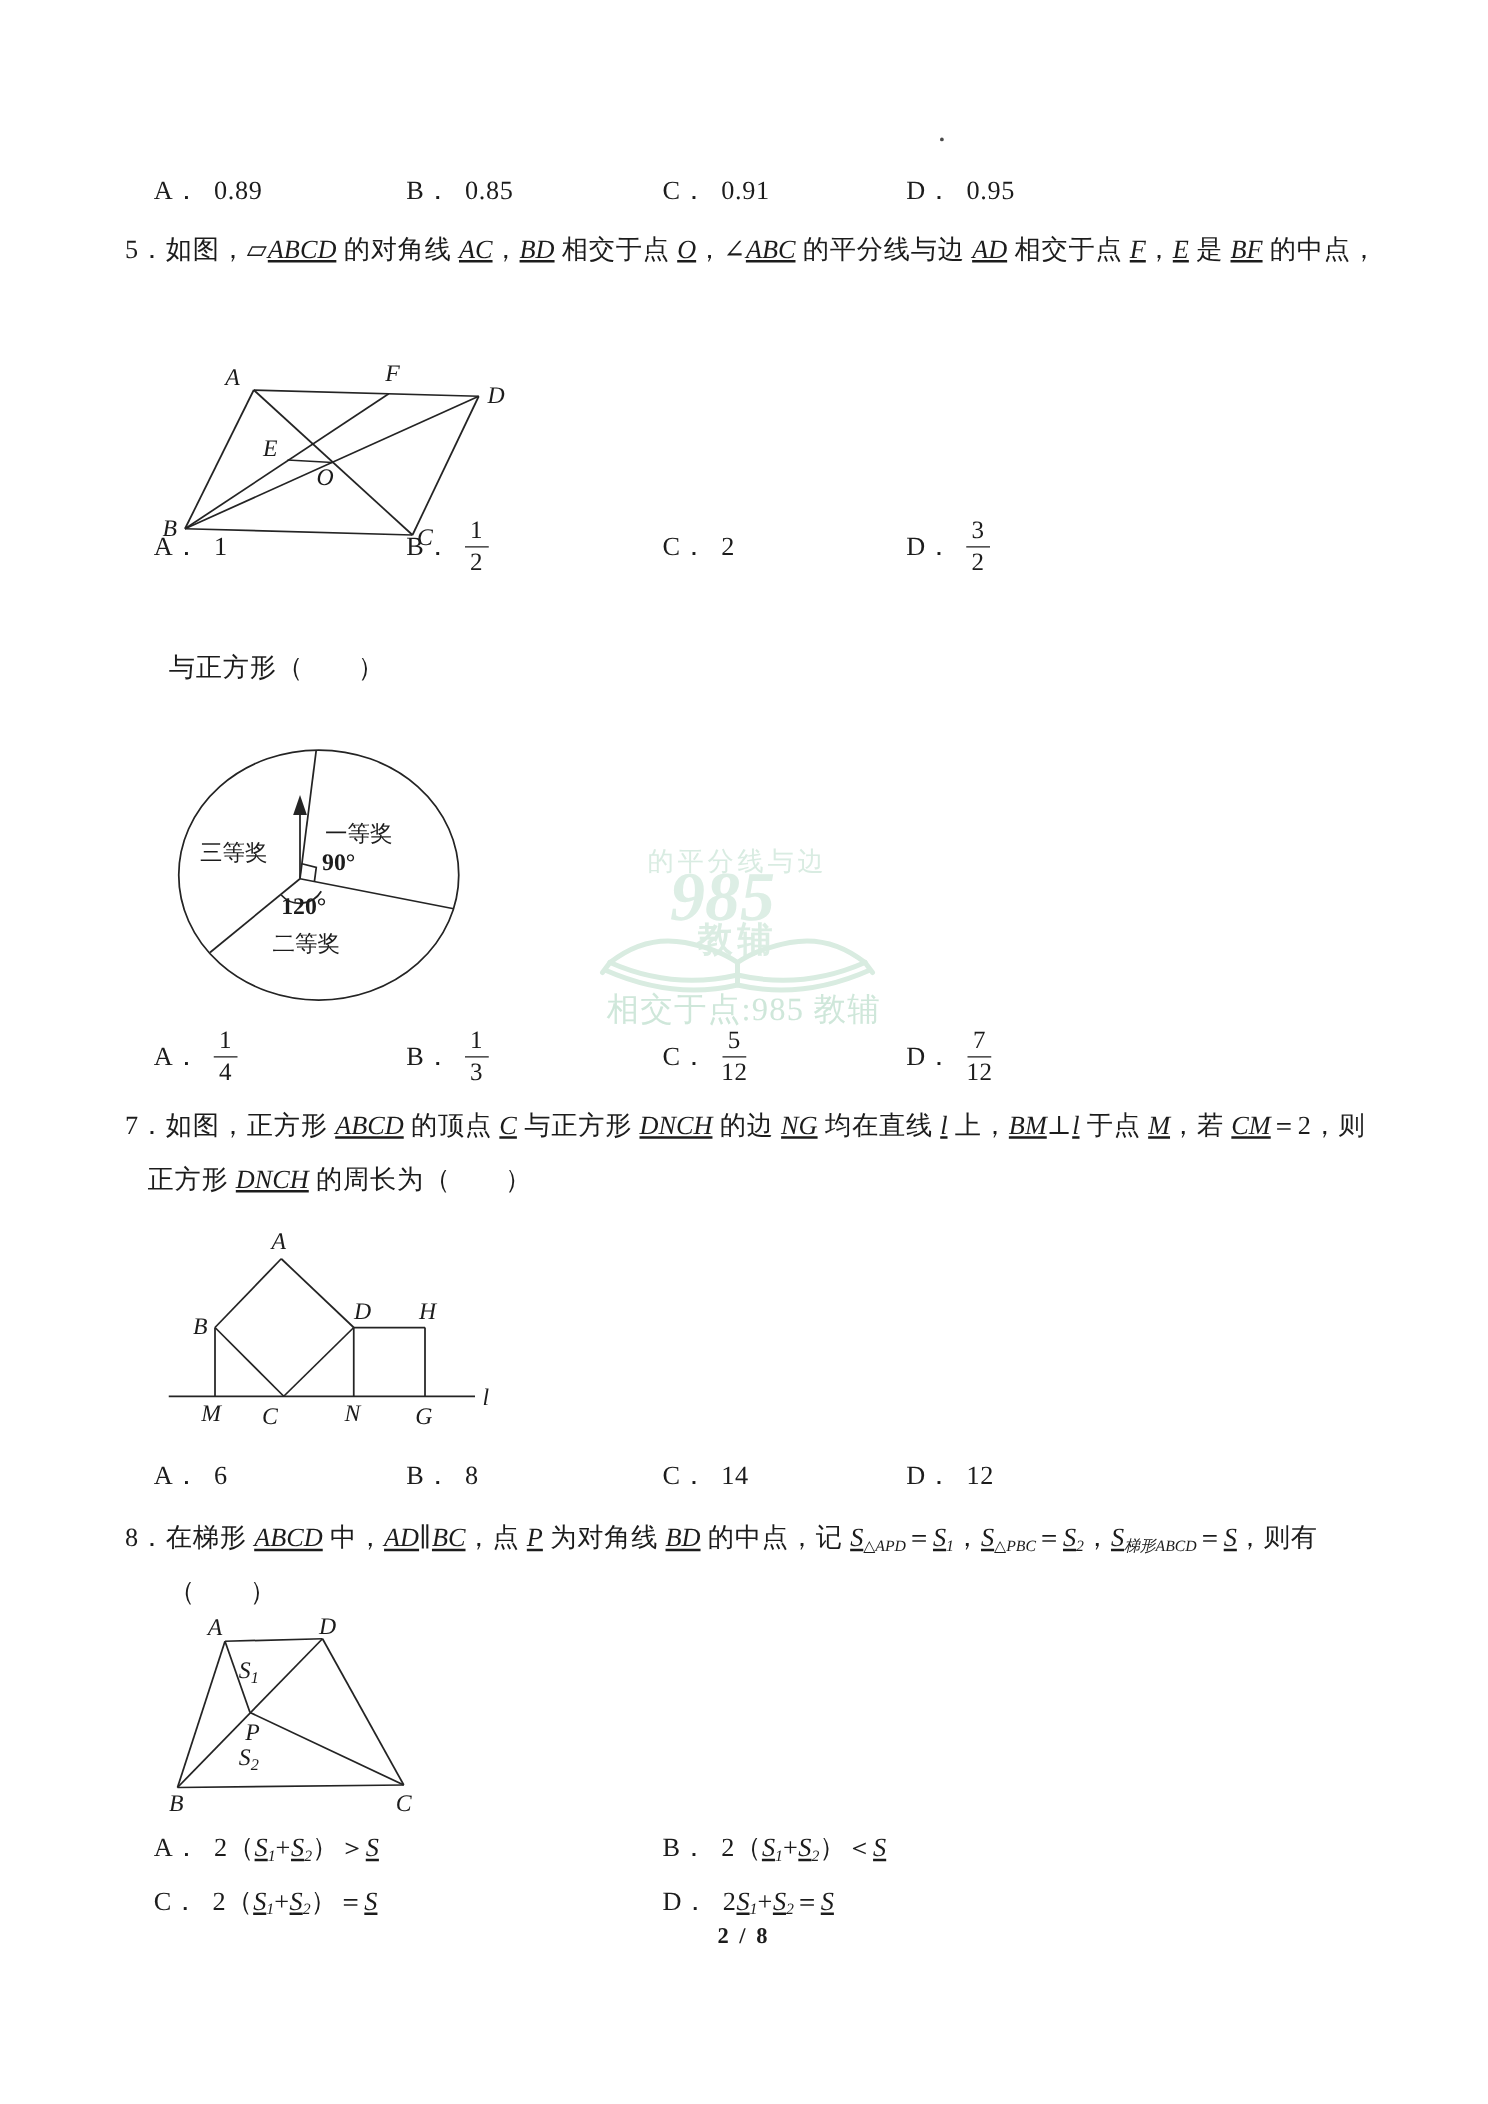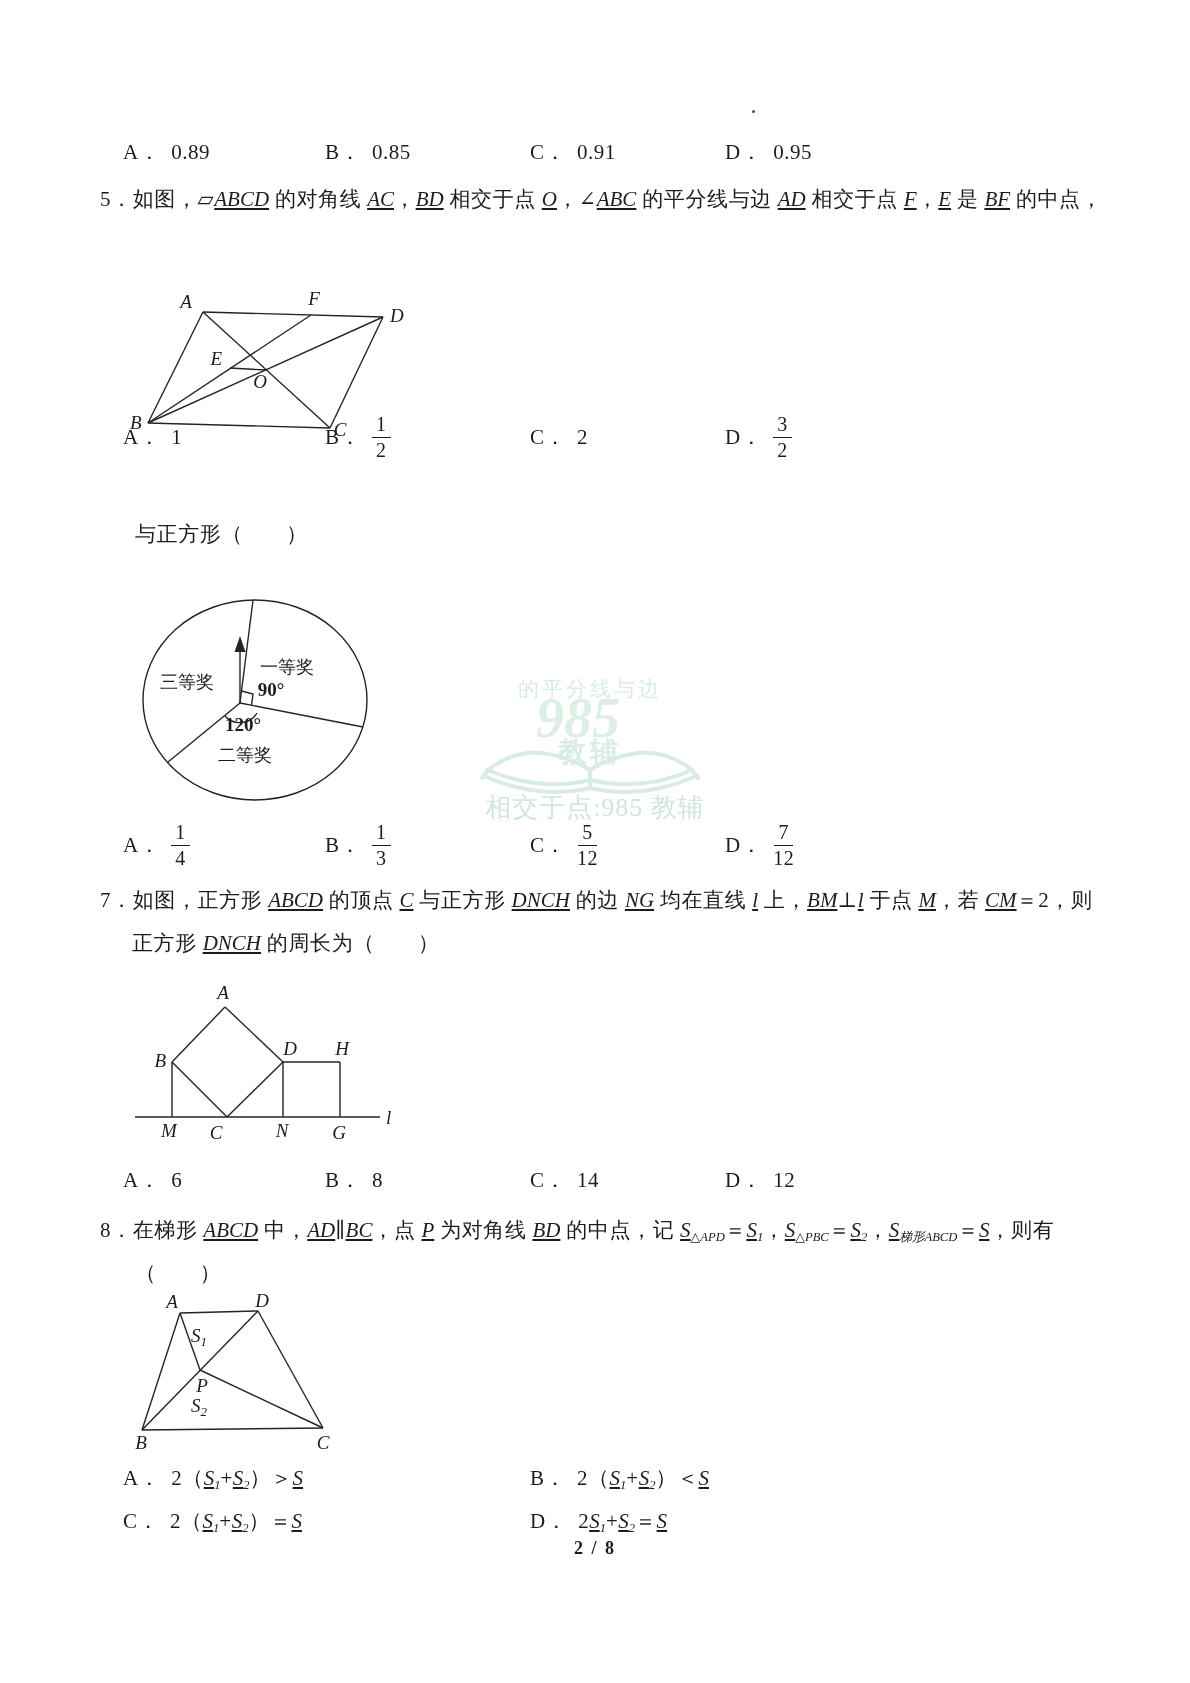--- a/index.html
+++ b/index.html
@@ -170,21 +170,21 @@
     <span class="opt" style="left:725px">
         <span class="olabel">D．</span>
         <span class="frac">
           <span class="fnum">7</span>
           <span class="fden">12</span>
         </span>
       </span>
   </div>
 
   <div class="qline" style="top:886px;left:100px"><span>7．如图，正方形 </span><span class="v">ABCD</span><span> 的顶点 </span><span class="v">C</span><span> 与正方形 </span><span class="v">DNCH</span><span> 的边 </span><span class="v">NG</span><span> 均在直线 </span><span class="v">l</span><span> 上，</span><span class="v">BM</span><span>⊥</span><span class="v">l</span><span> 于点 </span><span class="v">M</span><span>，若 </span><span class="v">CM</span><span>＝2，则</span></div>
-  <div class="qline" style="top:929px;left:132px"><span>正方形 </span><span class="v">DNCH</span><span> 的周长为（　　）</span></div>
+  <div class="qline" style="top:929px;left:118px"><span>正方形 </span><span class="v">DNCH</span><span> 的周长为（　　）</span></div>
 
   <svg class="fig" style="left:130px;top:975px" width="275" height="175" viewBox="0 0 275 175">
     <line x1="5" y1="142" x2="250" y2="142"></line>
     <g>
       <line x1="95" y1="32" x2="42" y2="87"></line>
       <line x1="42" y1="87" x2="97" y2="142"></line>
       <line x1="97" y1="142" x2="153" y2="87"></line>
       <line x1="153" y1="87" x2="95" y2="32"></line>
     </g>
     <g>

